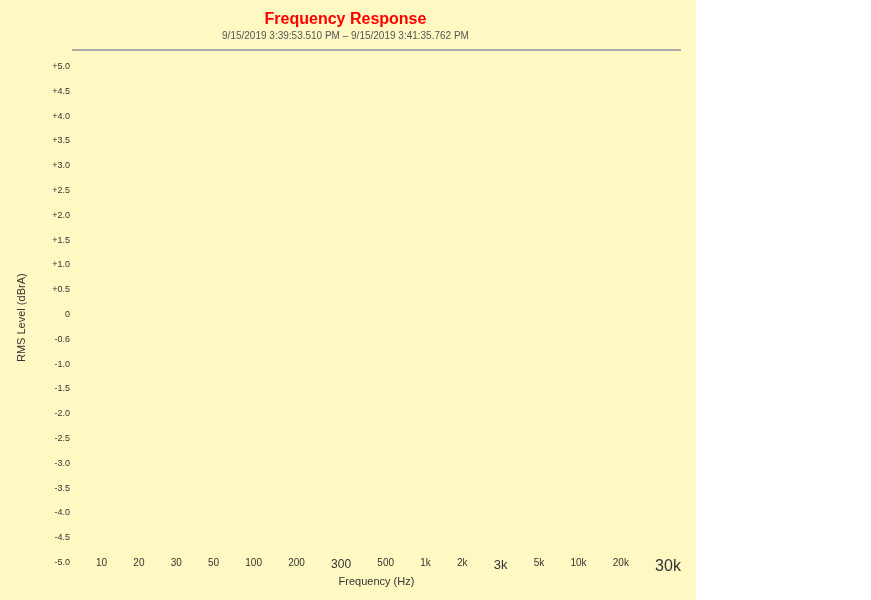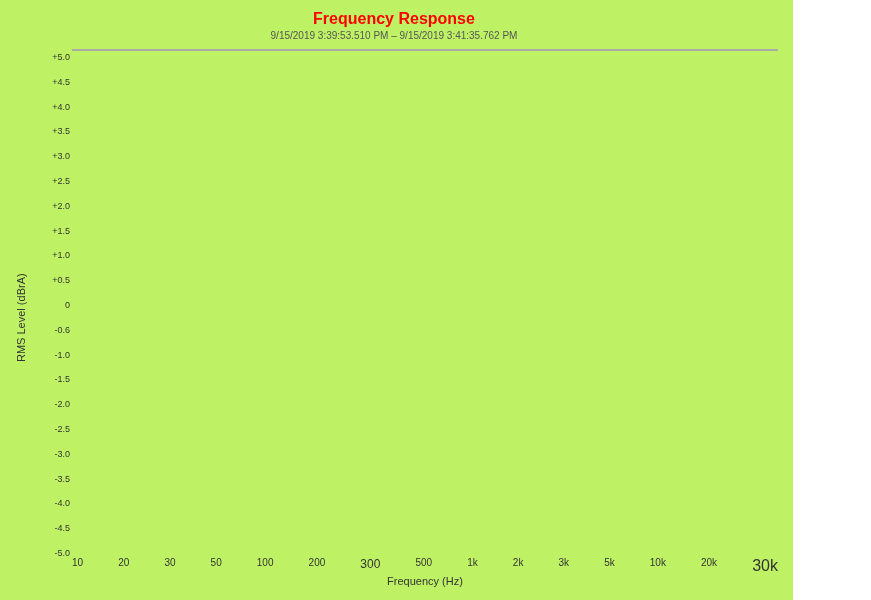--- a/index.html
+++ b/index.html
@@ -4,23 +4,23 @@
   <style>
     * { margin: 0; padding: 0; box-sizing: border-box; }
     body {
       width: 871px;
       height: 600px;
       background: #fff;
       font-family: Arial, sans-serif;
       overflow: hidden;
     }
     .chart-container {
-      width: 793px;
+      width: 696px;
       height: 600px;
-      background: #bef264;
+      background: #fef9c3;
       position: relative;
       padding: 10px 15px 10px 10px;
     }
     .chart-title {
       text-align: center;
       color: #ff0000;
       font-size: 16px;
       font-weight: bold;
       margin-bottom: 2px;
     }
@@ -57,21 +57,21 @@
     }
     .x-axis-label {
       text-align: center;
       font-size: 11px;
       color: #333;
       margin-top: 0;
     }
     .y-tick-labels {
       position: absolute;
       left: -38px;
-      top: 4px;
+      top: 13px;
       height: 100%;
       display: flex;
       flex-direction: column;
       justify-content: space-between;
       font-size: 9px;
       color: #333;
       text-align: right;
       width: 36px;
     }
     .y-tick-label {
@@ -305,32 +305,32 @@
                 600,300
                 610,370
                 615,420
                 620,460
               "></polyline>
           </svg>
 
         </div>
       </div>
 
-      <div style="margin-left:42px; padding-top:3px; display:flex; justify-content:space-between; font-size:10px; color:#333;text-align:center;" id="x-tick-container">
+      <div style="margin-left:66px; padding-top:3px; display:flex; justify-content:space-between; font-size:10px; color:#333;text-align:center;" id="x-tick-container">
           <div style="font-size: 10px;">10</div>
           <div style="font-size: 10px;">20</div>
           <div style="font-size: 10px;">30</div>
           <div style="font-size: 10px;">50</div>
           <div style="font-size: 10px;">100</div>
           <div style="font-size: 10px;">200</div>
           <div style="font-size: 12px;">300</div>
           <div style="font-size: 10px;">500</div>
           <div style="font-size: 10px;">1k</div>
           <div style="font-size: 10px;">2k</div>
-          <div style="font-size: 10px;">3k</div>
+          <div style="font-size: 13px;">3k</div>
           <div style="font-size: 10px;">5k</div>
           <div style="font-size: 10px;">10k</div>
           <div style="font-size: 10px;">20k</div>
           <div style="font-size: 16px;">30k</div>
         </div>
 
       <div class="x-axis-label" style="margin-left:42px;">Frequency (Hz)</div>
     </div>
   </div>
 </div>

